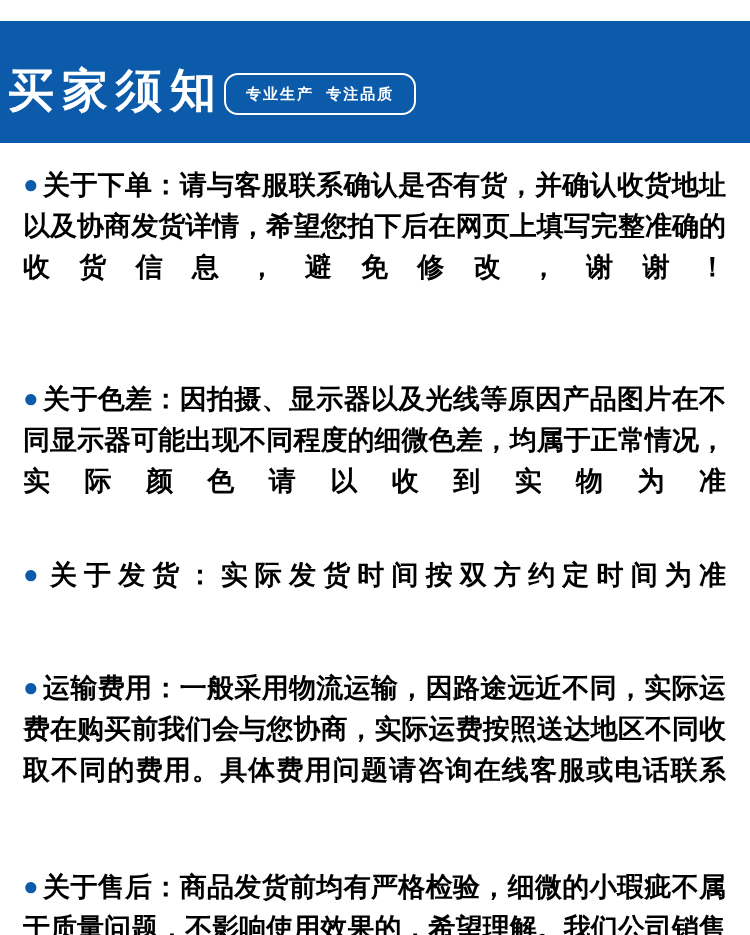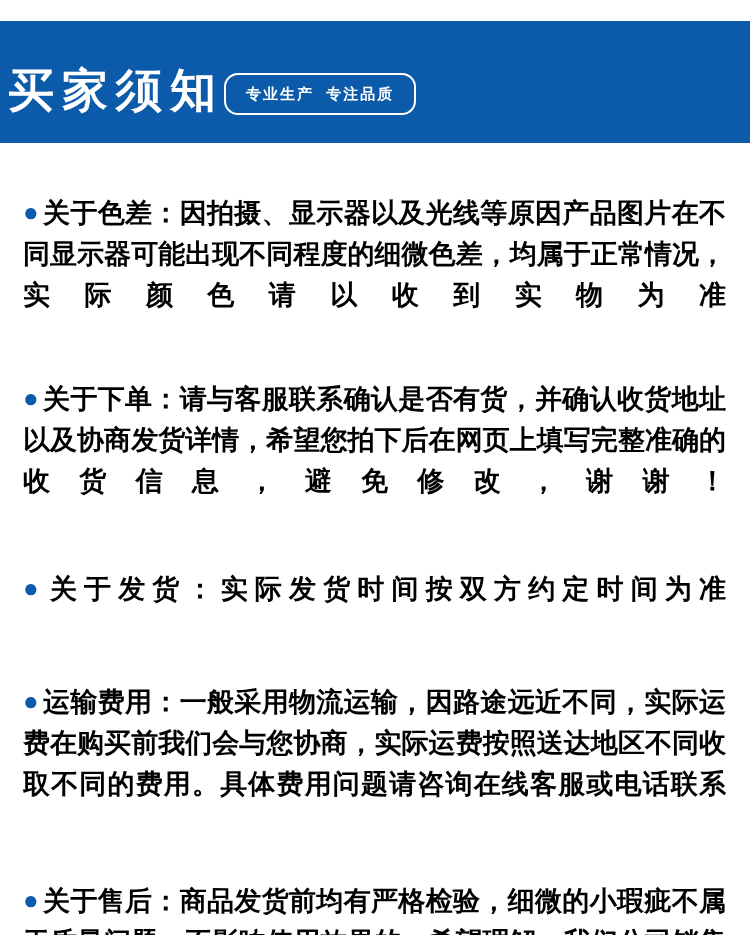--- a/index.html
+++ b/index.html
@@ -57,21 +57,21 @@
     color:var(--body-text);
     font-size:27px;
     font-weight:700;
     line-height:41px;
     text-align:justify;
   }
   .para{text-align:justify;}
   .para::after{content:"";display:inline-block;width:100%;} 
   .p1{margin-top:50px;}
   .p2{margin-top:22px;}
-  .p3{margin-top:26px;}
+  .p3{margin-top:12px;}
   .p4{margin-top:31px;}
   .p5{margin-top:35px;}
   .bullet{
     color:var(--bullet-color);
     font-size:26px;
     margin-right:4px;
     position:relative;top:-1px;
   }
   .suffix{color:var(--suffix-blue);}
 </style>
@@ -82,23 +82,23 @@
 
   <header class="banner">
     <h1 class="title">买家须知</h1>
     <div class="pill">
       <span>专业生产  专注品质</span>
     </div>
   </header>
 
   <main class="content">
 
+    <p class="para p2"><span class="bullet">●</span><span class="txt">关于下单：请与客服联系确认是否有货，并确认收货地址以及协商发货详情，希望您拍下后在网页上填写完整准确的收货信息，避免修改，谢谢！</span><span class="suffix"></span></p>
+
     <p class="para p1"><span class="bullet">●</span><span class="txt">关于色差：因拍摄、显示器以及光线等原因产品图片在不同显示器可能出现不同程度的细微色差，均属于正常情况，实际颜色请以收到实物为准</span><span class="suffix"></span></p>
-
-    <p class="para p2"><span class="bullet">●</span><span class="txt">关于下单：请与客服联系确认是否有货，并确认收货地址以及协商发货详情，希望您拍下后在网页上填写完整准确的收货信息，避免修改，谢谢！</span><span class="suffix"></span></p>
 
     <p class="para p3"><span class="bullet">●</span><span class="txt">关于发货：实际发货时间按双方约定时间为准</span><span class="suffix"></span></p>
 
     <p class="para p4"><span class="bullet">●</span><span class="txt">运输费用：一般采用物流运输，因路途远近不同，实际运费在购买前我们会与您协商，实际运费按照送达地区不同收取不同的费用。具体费用问题请咨询在线客服或电话联系</span><span class="suffix"></span></p>
 
     <p class="para p5"><span class="bullet">●</span><span class="txt">关于售后：商品发货前均有严格检验，细微的小瑕疵不属于质量问题，不影响使用效果的，希望理解。我们公司销售的产品在发货前均经过严格的质检流程，确保产品品质，请您在收货前仔细检查，如有问题，请及时与我们联系</span></p>
 
   </main>
 </div>
 

